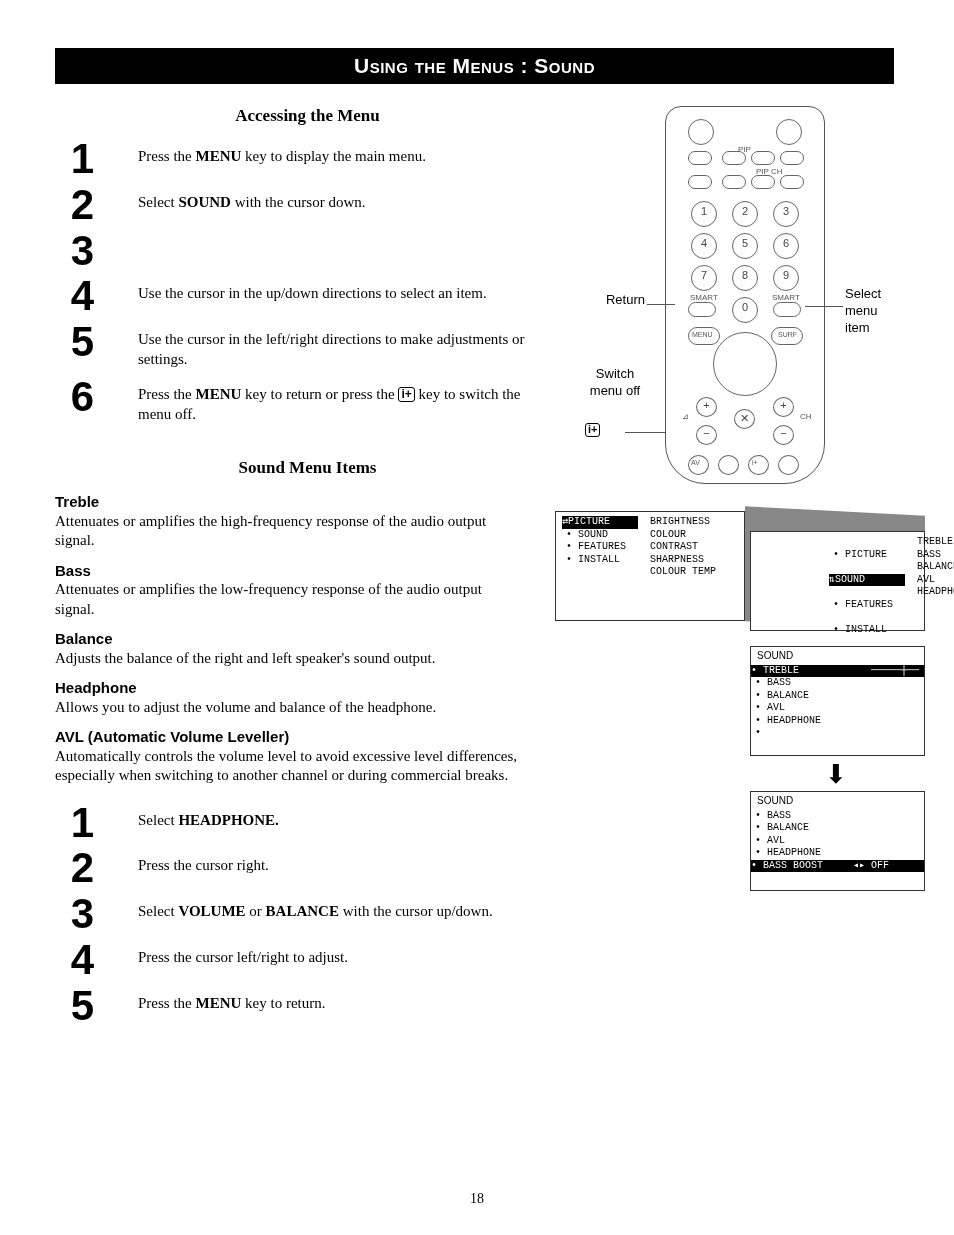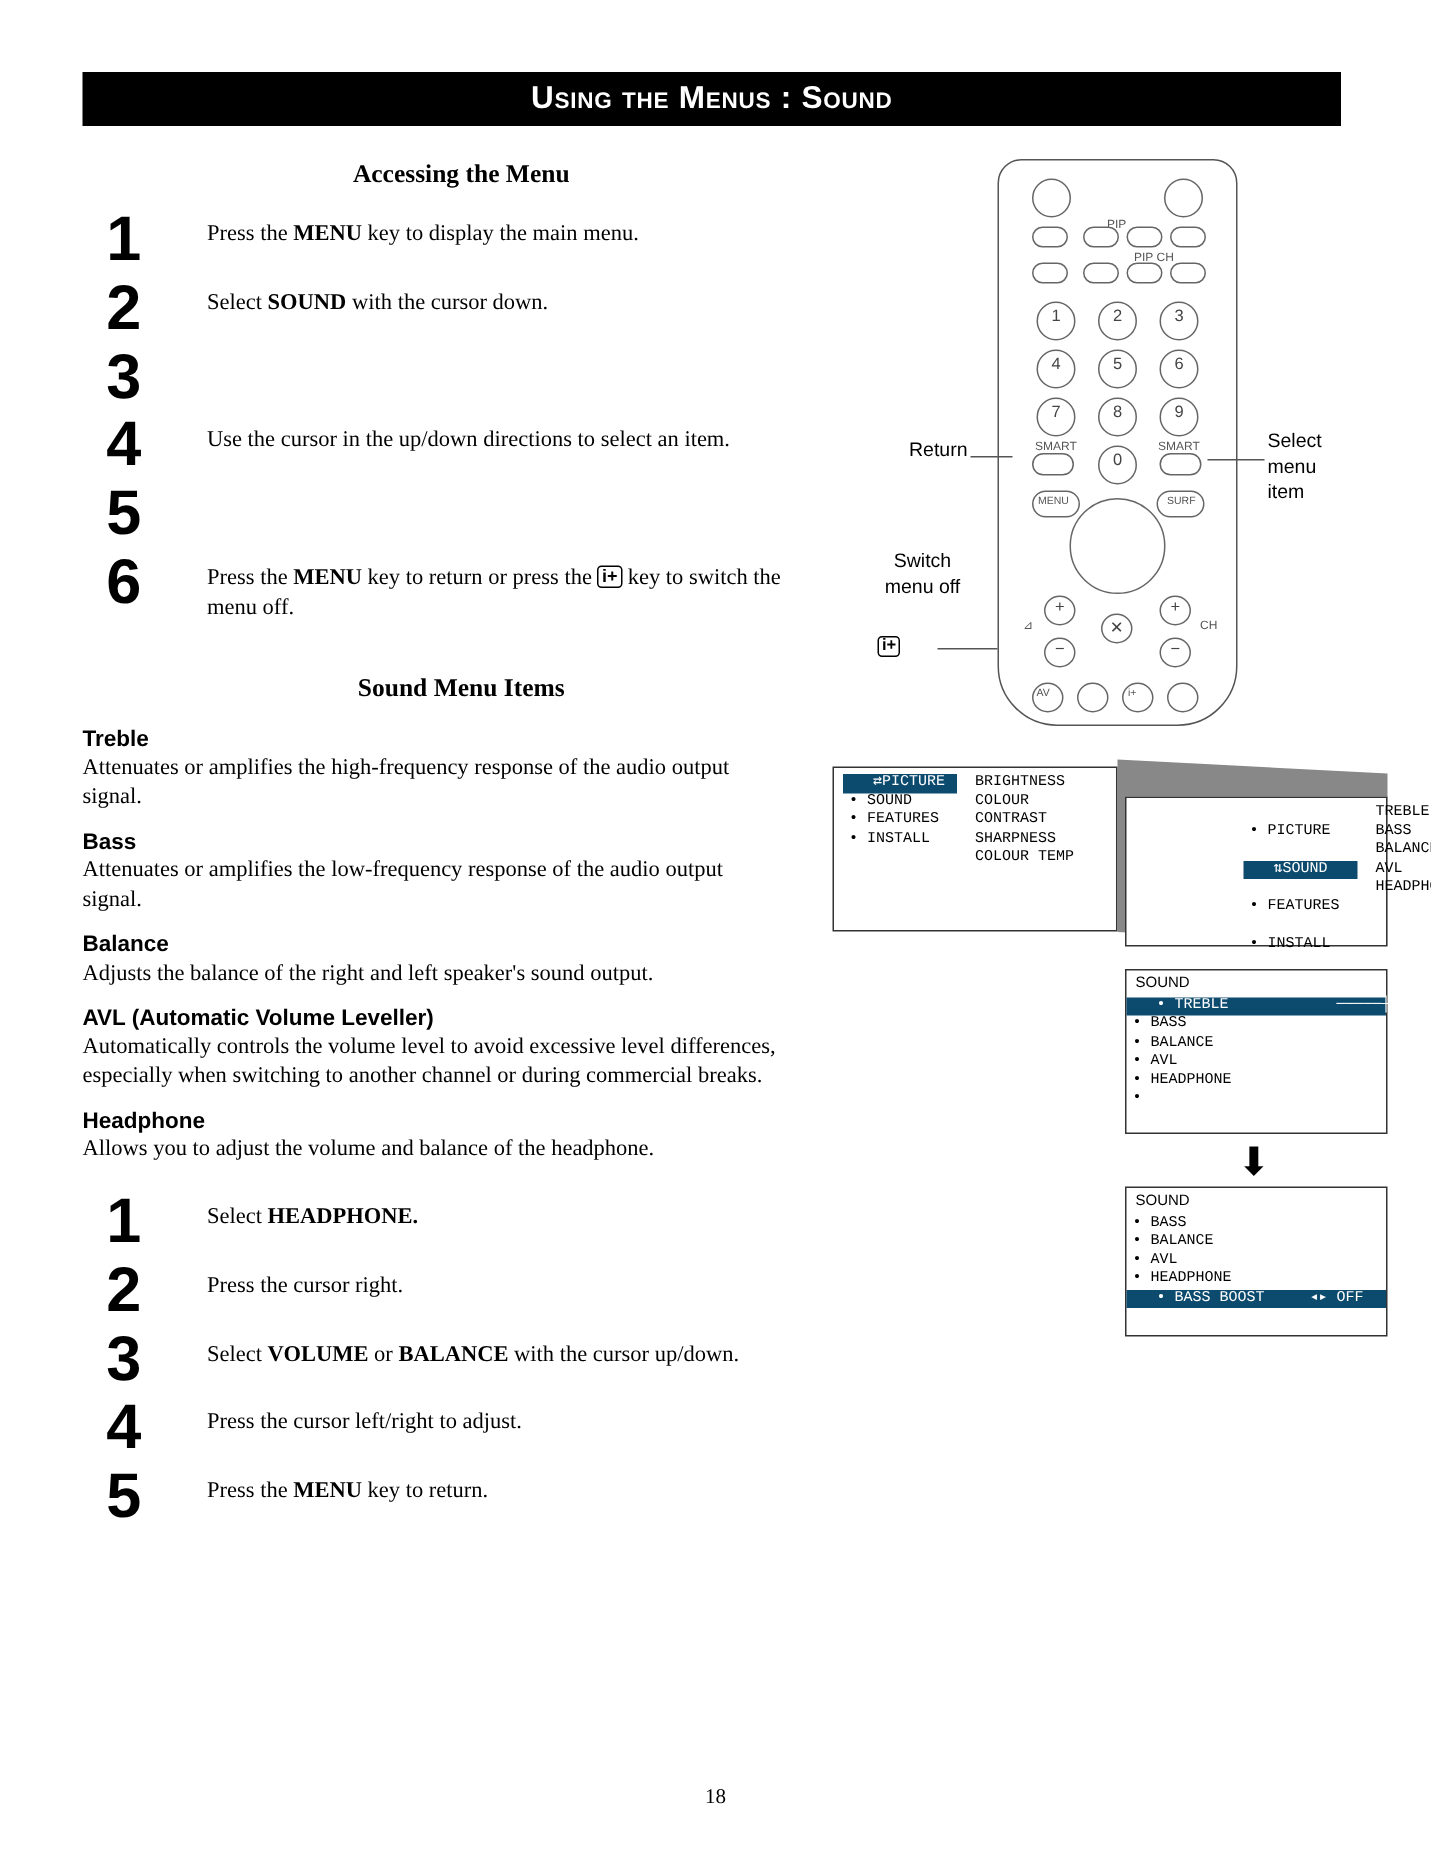--- a/index.html
+++ b/index.html
@@ -82,21 +82,21 @@
   .callout-line { position: absolute; border-top: 1px solid #555; }
   .num-lbl { position:absolute; font-size:11px; font-family:Arial,sans-serif; text-align:center; color:#444; }
   .mini-lbl {position:absolute; font-size:8px; font-family:Arial,sans-serif; color:#555;}
 
   
   .osd { position: relative; margin-top: 15px; }
   .panel {
     position: absolute; border: 1px solid #333; background: #fff; font-family: "Courier New", monospace; font-size: 10px; line-height: 1.25;
   }
   .panel .row { white-space: pre; padding: 0 4px; }
-  .panel .rowh { white-space: pre; padding: 0 20px; background: #0c4a6e; color: #fff; }
+  .panel .rowh { white-space: pre; padding: 0 0; background: #000000; color: #fff; }
   .panel-title { font-family: Arial, sans-serif; font-size:10px; padding:3px 6px 2px 6px; }
   .darrow { position:absolute; font-size:26px; color:#000; }
   .dbl-col { display: flex; }
   .dbl-col > div { padding: 4px 6px; white-space:pre; }
   .shadow { position:absolute; background:#888; }
 </style>
 </head>
 <body>
 
 <div class="title-bar">Using the Menus : Sound</div>
@@ -115,20 +115,21 @@
         </div>
         <div class="step">
           <div class="step-num">3</div>
         </div>
         <div class="step">
           <div class="step-num">4</div>
           <div class="step-text">Use the cursor in the up/down directions to select an item.</div>
         </div>
         <div class="step">
           <div class="step-num">5</div>
+          <div class="step-text">Use the cursor in the left/right directions to make adjustments or settings.</div>
         </div>
         <div class="step">
           <div class="step-num">6</div>
           <div class="step-text">Press the <b>MENU</b> key to return or press the <span class="info-icon">i+</span> key to switch the menu off.</div>
         </div>
       </div>
 
     <div class="section-heading" style="margin-top:34px">Sound Menu Items</div>
     <div class="defs" style="margin-top:8px">
         <div class="def">
@@ -137,26 +138,26 @@
         </div>
         <div class="def">
           <div class="def-title">Bass</div>
           <div>Attenuates or amplifies the low-frequency response of the audio output signal.</div>
         </div>
         <div class="def">
           <div class="def-title">Balance</div>
           <div>Adjusts the balance of the right and left speaker's sound output.</div>
         </div>
         <div class="def">
+          <div class="def-title">Headphone</div>
+          <div>Allows you to adjust the volume and balance of the headphone.</div>
+        </div>
+        <div class="def">
           <div class="def-title">AVL (Automatic Volume Leveller)</div>
           <div>Automatically controls the volume level to avoid excessive level differences, especially when switching to another channel or during commercial breaks.</div>
-        </div>
-        <div class="def">
-          <div class="def-title">Headphone</div>
-          <div>Allows you to adjust the volume and balance of the headphone.</div>
         </div>
       </div>
 
     <div class="steps" style="margin-top:18px">
         <div class="step">
           <div class="step-num">1</div>
           <div class="step-text">Select <b>HEADPHONE.</b></div>
         </div>
         <div class="step">
           <div class="step-num">2</div>

